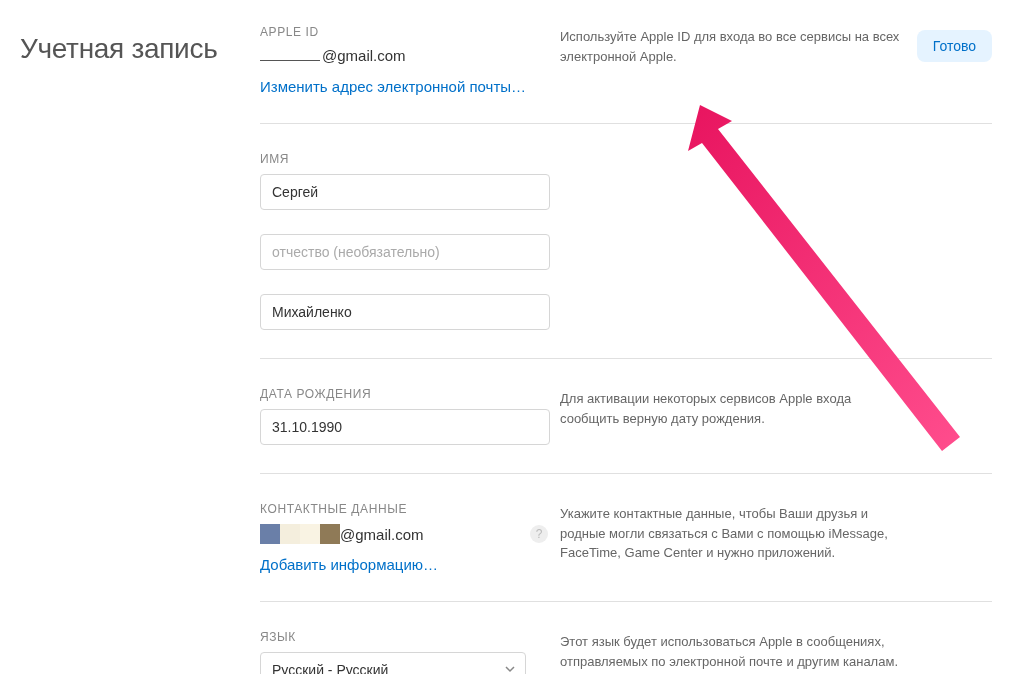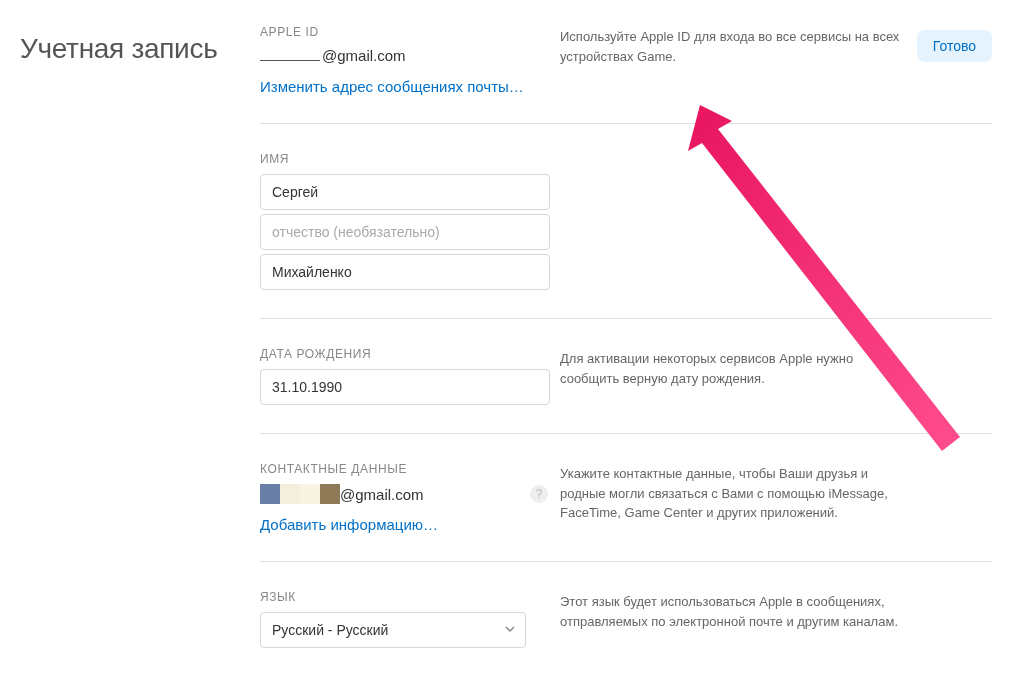--- a/index.html
+++ b/index.html
@@ -87,21 +87,21 @@
       cursor: pointer;
       display: inline-block;
     }
     .input {
       width: 290px;
       padding: 9px 11px;
       font-size: 14px;
       border: 1px solid #d6d6d6;
       border-radius: 4px;
       color: #333;
-      margin-bottom: 4px;
+      margin-bottom: 24px;
       display: block;
     }
     .input::placeholder { color: #aaa; }
     .select-wrap {
       position: relative;
       width: 266px;
     }
     .select {
       width: 100%;
       padding: 9px 30px 9px 11px;
@@ -166,59 +166,59 @@
 
   <div class="right-col">
     <button class="done-btn">Готово</button>
 
     <div class="section">
       <div class="section-left">
         <div class="section-label">APPLE ID</div>
         <div class="email-line">
           <span class="redact"></span><span>@gmail.com</span>
         </div>
-        <span class="link">Изменить адрес сообщениях почты…</span>
-      </div>
-      <div class="section-right">Используйте Apple ID для входа во все сервисы на всех устройствах Game.</div>
+        <span class="link">Изменить адрес электронной почты…</span>
+      </div>
+      <div class="section-right">Используйте Apple ID для входа во все сервисы на всех электронной Apple.</div>
     </div>
 
     <div class="section">
       <div class="section-left">
         <div class="section-label">ИМЯ</div>
         <input class="input" value="Сергей" style="">
         <input class="input" placeholder="отчество (необязательно)" style="">
         <input class="input" style="margin-bottom: 0px;" value="Михайленко">
       </div>
       <div class="section-right"></div>
     </div>
 
     <div class="section">
       <div class="section-left">
         <div class="section-label">ДАТА РОЖДЕНИЯ</div>
         <input class="input" style="margin-bottom: 0px;" value="31.10.1990">
       </div>
-      <div class="section-right">Для активации некоторых сервисов Apple нужно сообщить верную дату рождения.</div>
+      <div class="section-right">Для активации некоторых сервисов Apple входа сообщить верную дату рождения.</div>
     </div>
 
     <div class="section">
       <div class="section-left">
         <div class="section-label">КОНТАКТНЫЕ ДАННЫЕ</div>
         <div class="contact-row">
           <span class="blur-box">
             <span class="b1"></span>
               <span class="b2"></span>
               <span class="b3"></span>
               <span class="b4"></span>
           </span>
           <span class="contact-email">@gmail.com</span>
           <span class="help-icon">?</span>
         </div>
         <span class="link">Добавить информацию…</span>
       </div>
-      <div class="section-right">Укажите контактные данные, чтобы Ваши друзья и родные могли связаться с Вами с помощью iMessage, FaceTime, Game Center и других приложений.</div>
+      <div class="section-right">Укажите контактные данные, чтобы Ваши друзья и родные могли связаться с Вами с помощью iMessage, FaceTime, Game Center и нужно приложений.</div>
     </div>
 
     <div class="section">
       <div class="section-left">
         <div class="section-label">ЯЗЫК</div>
         <div class="select-wrap">
           <select class="select">
             <option>Русский - Русский</option>
           </select>
           <span class="chevron">

